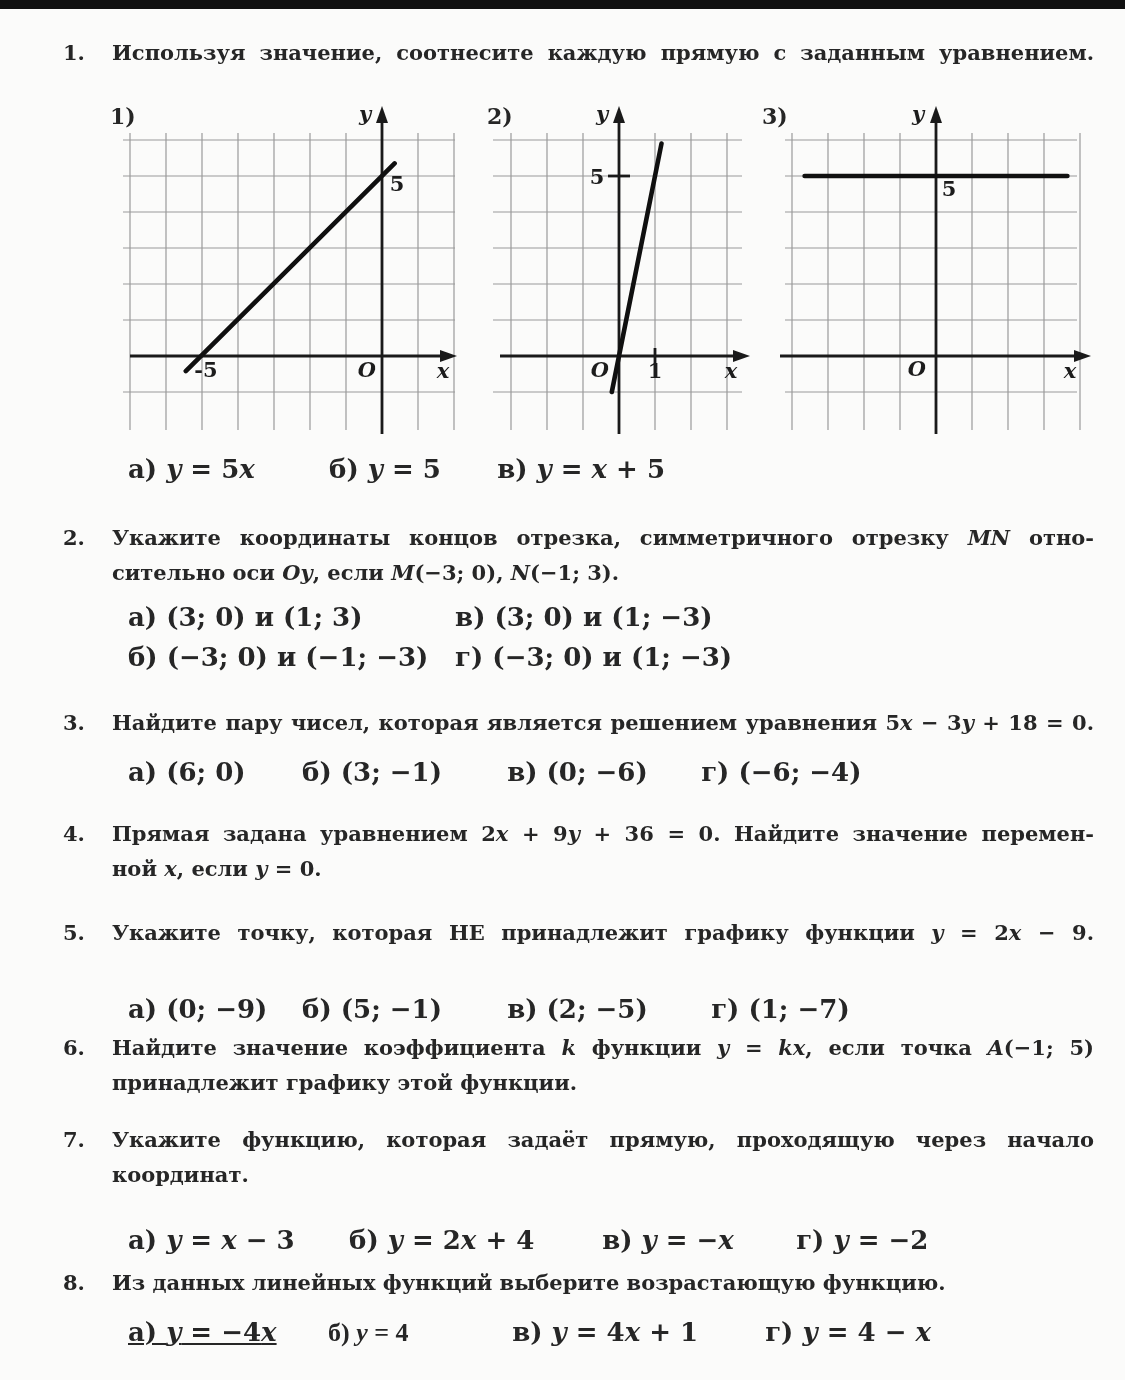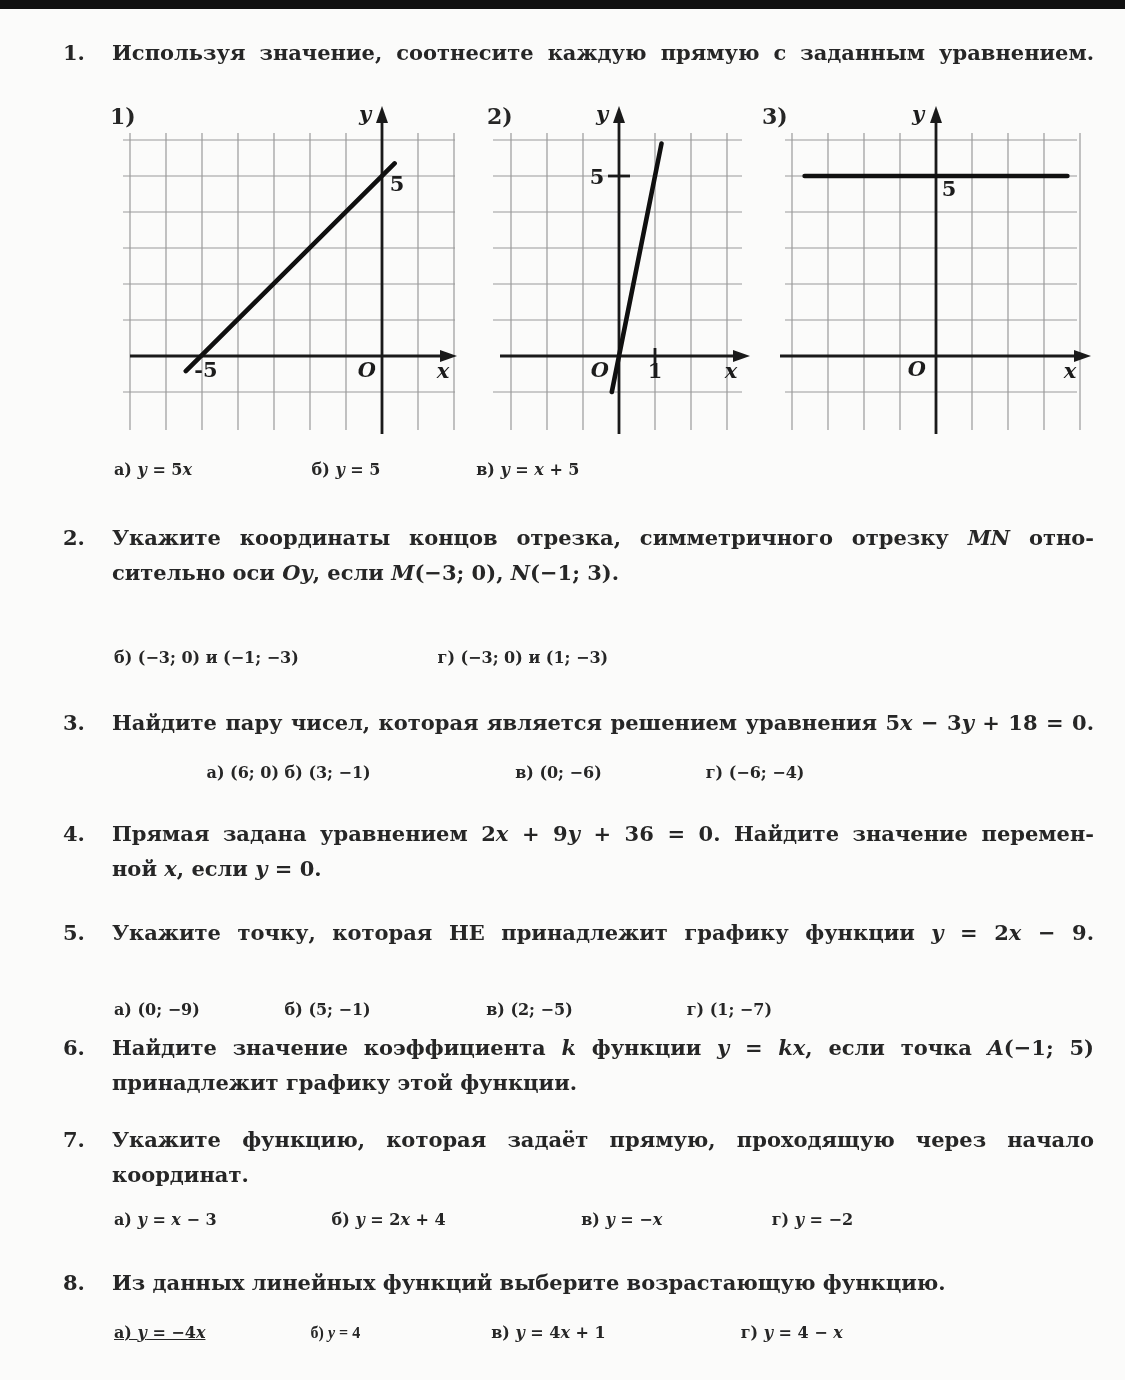--- a/index.html
+++ b/index.html
@@ -6,39 +6,39 @@
   .screen{
     position:relative;width:1125px;height:1380px;overflow:hidden;
     background:#fbfbfa;color:#262626;
     font-family:"DejaVu Serif","Liberation Serif",serif;font-weight:700;
   }
   .topbar{position:absolute;left:0;top:0;width:1125px;height:9px;background:#111;}
   .q{position:absolute;left:63px;display:flex;font-size:21px;line-height:35px;}
   .q .num{width:49px;flex:none;}
   .qlines{width:982px;}
   .qlines .jl{text-align:justify;text-align-last:justify;}
-  .opts{position:absolute;left:114px;font-size:16px;line-height:35px;white-space:nowrap;}
+  .opts{position:absolute;left:128px;font-size:26px;line-height:35px;white-space:nowrap;}
   .opt{display:inline-block;}
   i{font-style:italic;}
   
   .graphsvg{position:absolute;}
   .gtag{position:absolute;font-size:22px;line-height:24px;}
   svg line.grid{stroke:#9a9a9a;stroke-width:1.2;}
   svg line.axis{stroke:#1a1a1a;stroke-width:2.8;}
   svg polygon.arrow{fill:#1a1a1a;}
   svg line.plot{stroke:#101010;stroke-width:4.6;stroke-linecap:round;}
   svg text{font-family:"DejaVu Serif","Liberation Serif",serif;font-weight:700;
            font-size:21px;fill:#1c1c1c;text-anchor:middle;}
   svg text.var{font-style:italic;}
   
   .r1 .opt:nth-child(1){width:192px;} .r1 .opt:nth-child(2){width:159px;}
   .r2 .opt:nth-child(1){width:318px;}
-  .r3 .opt:nth-child(1){width:165px;text-align:right;} .r3 .opt:nth-child(2){width:196px;} .r3 .opt:nth-child(3){width:185px;margin-left:29px;}
+  .r3 .opt:nth-child(1){width:165px;} .r3 .opt:nth-child(2){width:196px;} .r3 .opt:nth-child(3){width:185px;}
   .r5 .opt:nth-child(1){width:165px;} .r5 .opt:nth-child(2){width:196px;} .r5 .opt:nth-child(3){width:195px;margin-top:32px;}
-  .r7 .opt:nth-child(1){width:212px;} .r7 .opt:nth-child(2){width:244px;} .r7 .opt:nth-child(3){width:185px;}
+  .r7 .opt:nth-child(1){width:212px;} .r7 .opt:nth-child(2){width:244px;} .r7 .opt:nth-child(3){width:185px;margin-top:21px;}
   .r8 .opt:nth-child(1){width:191px;text-decoration:underline;} .r8 .opt:nth-child(2){width:175px;font-family:Liberation Serif, serif;} .r8 .opt:nth-child(3){width:244px;}
 </style>
 </head>
 <body>
 
 <div class="screen">
   <div class="topbar"></div>
 
   <div class="q" style="top:35px;">
     <span class="num">1.</span>
@@ -138,20 +138,24 @@
     <span class="opt">в) <i>y</i> = <i>x</i> + 5</span>
   </div>
 
   <div class="q" style="top:520px;">
     <span class="num">2.</span>
     <div class="qlines">
       <div class="jl">Укажите координаты концов отрезка, симметричного отрезку <i>MN</i> отно-</div>
       <div>сительно оси <i>Oy</i>, если <i>M</i>(−3; 0), <i>N</i>(−1; 3).</div>
     </div>
   </div>
+  <div class="opts r2" style="top:600px;">
+    <span class="opt">а) (3; 0) и (1; 3)</span>
+    <span class="opt">в) (3; 0) и (1; −3)</span>
+  </div>
   <div class="opts r2" style="top:640px;">
     <span class="opt">б) (−3; 0) и (−1; −3)</span>
     <span class="opt">г) (−3; 0) и (1; −3)</span>
   </div>
 
   <div class="q" style="top:705px;">
     <span class="num">3.</span>
     <div class="qlines">
       <div class="jl">Найдите пару чисел, которая является решением уравнения 5<i>x</i> − 3<i>y</i> + 18 = 0.</div>
     </div>

